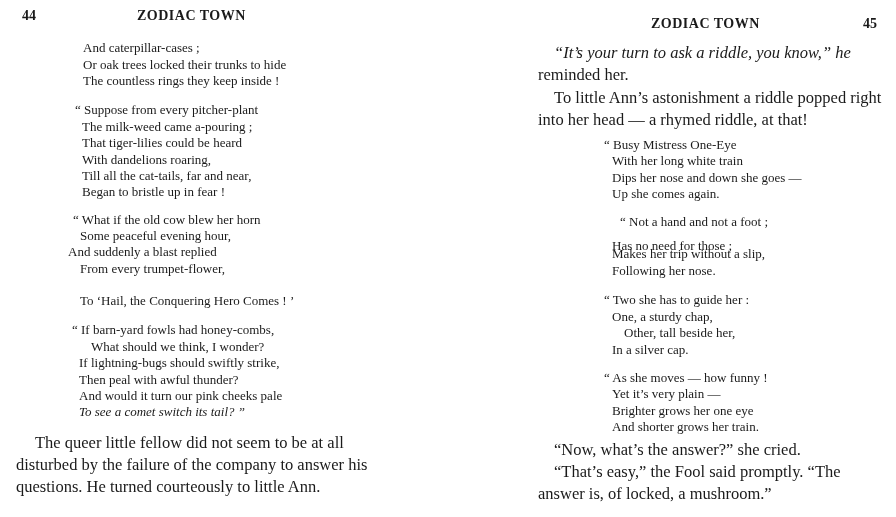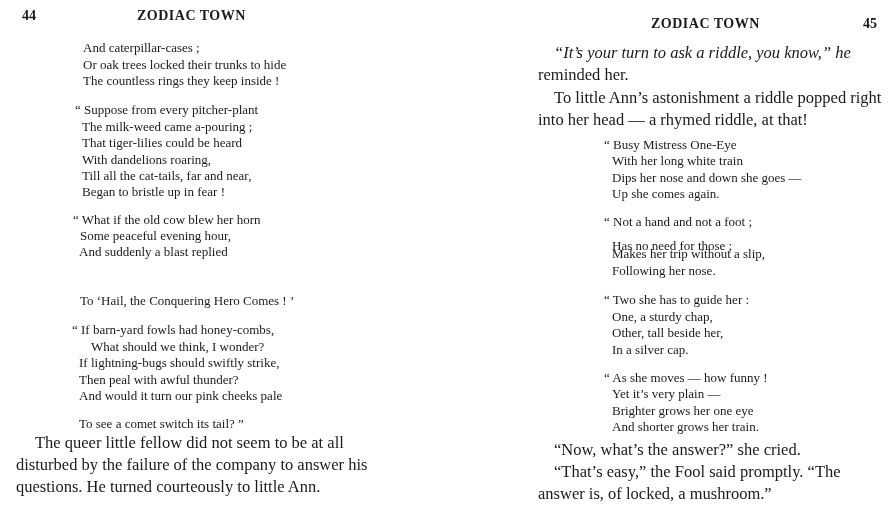--- a/index.html
+++ b/index.html
@@ -26,57 +26,58 @@
 
   <div class="line verse" style="left:75px;top:102px;">“ Suppose from every pitcher-plant</div>
   <div class="line verse" style="left:82px;top:119px;">The milk-weed came a-pouring ;</div>
   <div class="line verse" style="left:82px;top:135px;">That tiger-lilies could be heard</div>
   <div class="line verse" style="left:82px;top:152px;">With dandelions roaring,</div>
   <div class="line verse" style="left:82px;top:168px;">Till all the cat-tails, far and near,</div>
   <div class="line verse" style="left:82px;top:184px;">Began to bristle up in fear !</div>
 
   <div class="line verse" style="left:73px;top:212px;">“ What if the old cow blew her horn</div>
   <div class="line verse" style="left:80px;top:228px;">Some peaceful evening hour,</div>
-  <div class="line verse" style="left:79px;top:244px;">And suddenly a blast replied</div>
+  <div class="line verse" style="left:68px;top:244px;">And suddenly a blast replied</div>
+  <div class="line verse" style="left:80px;top:261px;">From every trumpet-flower,</div>
   <div class="line verse" style="left:80px;top:293px;">To ‘Hail, the Conquering Hero Comes ! ’</div>
 
   <div class="line verse" style="left:72px;top:322px;">“ If barn-yard fowls had honey-combs,</div>
   <div class="line verse" style="left:91px;top:339px;">What should we think, I wonder?</div>
   <div class="line verse" style="left:79px;top:355px;">If lightning-bugs should swiftly strike,</div>
   <div class="line verse" style="left:79px;top:372px;">Then peal with awful thunder?</div>
   <div class="line verse" style="left:79px;top:388px;">And would it turn our pink cheeks pale</div>
-  <div class="line verse" style="left:79px;top:416px;">To see a comet switch its tail? ”</div>
+  <div class="line verse" style="left:79px;top:404px;font-style:italic;">To see a comet switch its tail? ”</div>
 
   <div class="line prose" style="left:35px;top:433px;">The queer little fellow did not seem to be at all</div>
   <div class="line prose" style="left:16px;top:455px;">disturbed by the failure of the company to answer his</div>
   <div class="line prose" style="left:16px;top:477px;">questions.  He turned courteously to little Ann.</div>
 </div>
 
 <div class="page page-right">
   <div class="running-head" style="left:203px;top:16px;">ZODIAC TOWN</div>
   <div class="folio" style="left:415px;top:16px;">45</div>
 
   <div class="line prose" style="left:106px;top:43px;font-style:italic;">“It’s  your  turn  to  ask  a  riddle,  you  know,”  he</div>
   <div class="line prose" style="left:90px;top:65px;">reminded her.</div>
   <div class="line prose" style="left:106px;top:88px;">To little Ann’s astonishment a riddle popped right</div>
   <div class="line prose" style="left:90px;top:110px;">into her head — a rhymed riddle, at that!</div>
 
   <div class="line verse" style="left:156px;top:137px;">“ Busy Mistress One-Eye</div>
   <div class="line verse" style="left:164px;top:153px;">With her long white train</div>
   <div class="line verse" style="left:164px;top:170px;">Dips her nose and down she goes —</div>
   <div class="line verse" style="left:164px;top:186px;">Up she comes again.</div>
 
-  <div class="line verse" style="left:156px;top:214px;">“ Not a hand and not a foot ;</div>
+  <div class="line verse" style="left:172px;top:214px;">“ Not a hand and not a foot ;</div>
   <div class="line verse" style="left:164px;top:238px;">Has no need for those ;</div>
   <div class="line verse" style="left:164px;top:246px;">Makes her trip without a slip,</div>
   <div class="line verse" style="left:164px;top:263px;">Following her nose.</div>
 
   <div class="line verse" style="left:156px;top:292px;">“ Two she has to guide her :</div>
   <div class="line verse" style="left:164px;top:309px;">One, a sturdy chap,</div>
-  <div class="line verse" style="left:164px;top:325px;">Other, tall beside her,</div>
+  <div class="line verse" style="left:176px;top:325px;">Other, tall beside her,</div>
   <div class="line verse" style="left:164px;top:342px;">In a silver cap.</div>
 
   <div class="line verse" style="left:156px;top:370px;">“ As she moves — how funny !</div>
   <div class="line verse" style="left:164px;top:386px;">Yet it’s very plain —</div>
   <div class="line verse" style="left:164px;top:403px;">Brighter grows her one eye</div>
   <div class="line verse" style="left:164px;top:419px;">And shorter grows her train.</div>
 
   <div class="line prose" style="left:106px;top:440px;">“Now, what’s the answer?” she cried.</div>
   <div class="line prose" style="left:106px;top:462px;">“That’s easy,” the Fool said promptly.   “The</div>
   <div class="line prose" style="left:90px;top:484px;">answer is, of locked, a mushroom.”</div>

